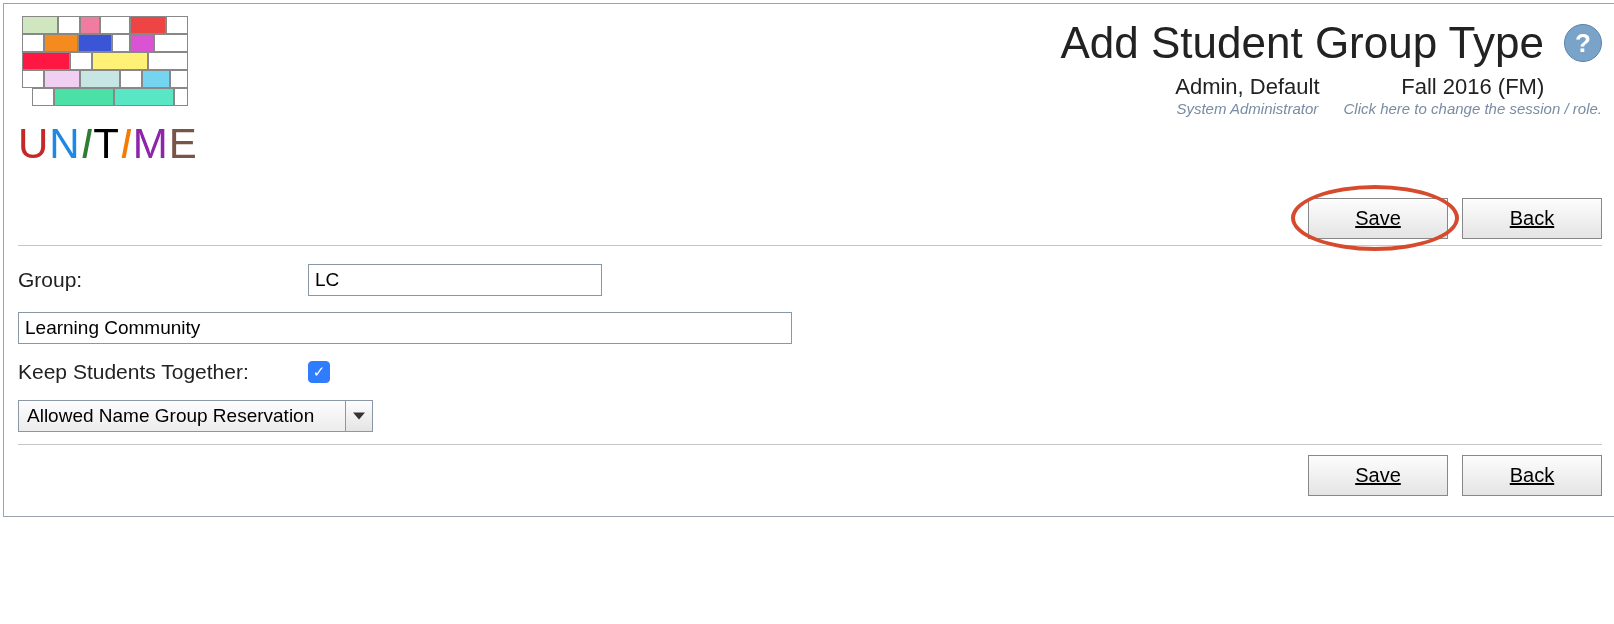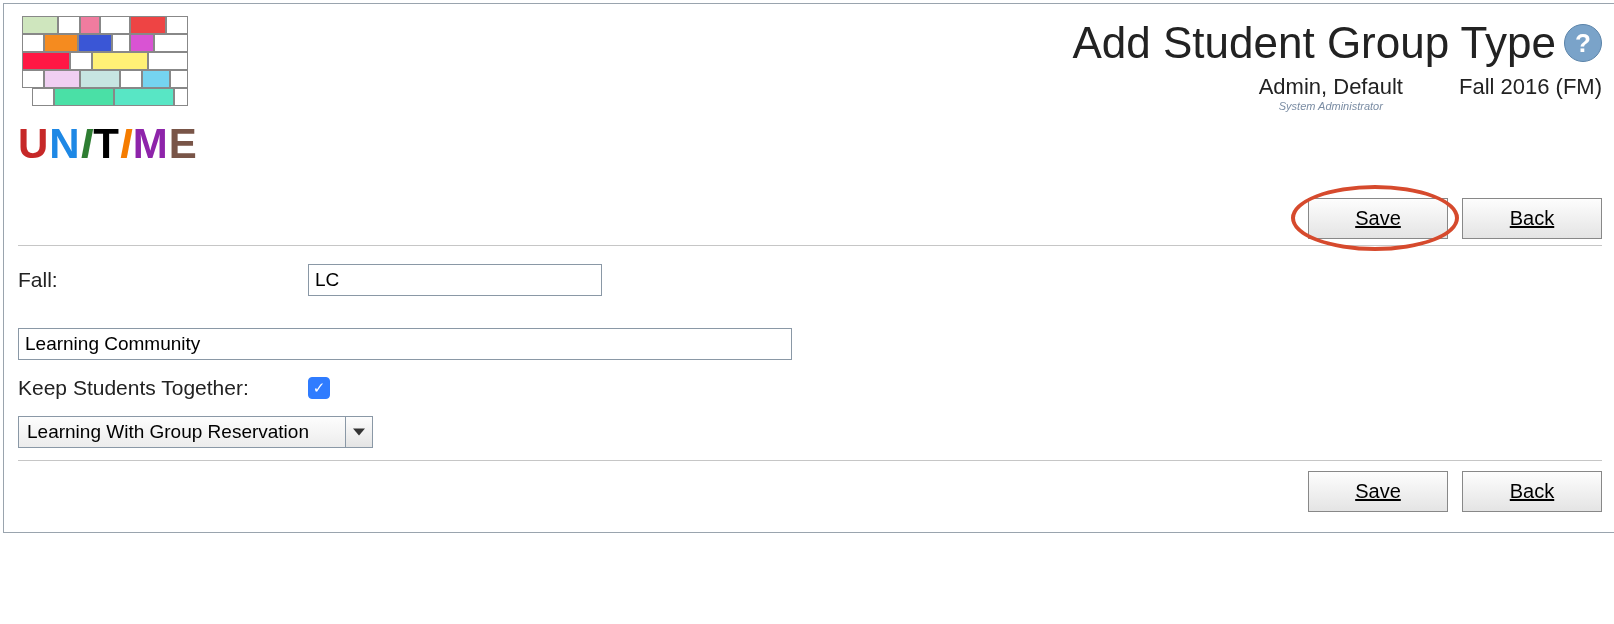--- a/index.html
+++ b/index.html
@@ -36,21 +36,21 @@
     position: absolute;
     inset: 0;
   }
   .cell {
     position: absolute;
     box-sizing: border-box;
     border: 1px solid #888;
   }
   .wordmark {
     font-size: 42px;
-    font-weight: 700;
+    font-weight: 400;
     margin-top: 6px;
     letter-spacing: 1px;
   }
   .wordmark .u { color: #c62828; }
   .wordmark .n { color: #1e88e5; }
   .wordmark .i { color: #2e7d32; font-style: italic; }
   .wordmark .t { color: #000; }
   .wordmark .ie { color: #f57c00; font-style: italic; }
   .wordmark .m { color: #8e24aa; }
   .wordmark .e { color: #795548; }
@@ -60,51 +60,51 @@
     flex-direction: column;
     align-items: flex-end;
     margin-top: 4px;
   }
   .page-title {
     font-size: 44px;
     font-weight: 400;
     color: #222;
     display: flex;
     align-items: center;
-    gap: 8px;
+    gap: 20px;
   }
   .help-icon {
     width: 36px;
     height: 36px;
     border-radius: 50%;
     background: #7aa3c9;
     border: 1px solid #5a83a9;
     display: inline-flex;
     align-items: center;
     justify-content: center;
     color: #fff;
     font-size: 26px;
     font-weight: 700;
     cursor: pointer;
   }
   .meta-row {
     display: flex;
-    gap: 56px;
+    gap: 24px;
     margin-top: 6px;
     align-items: flex-start;
   }
   .meta-col {
     text-align: center;
   }
   .meta-main {
     font-size: 22px;
     color: #222;
   }
   .meta-sub {
-    font-size: 11px;
+    font-size: 15px;
     font-style: italic;
     color: #7a8ca3;
   }
 
   
   .button-row {
     display: flex;
     justify-content: flex-end;
     gap: 14px;
     margin-top: 30px;
@@ -158,21 +158,21 @@
     font-size: 21px;
     color: #222;
   }
   .text-input {
     font-size: 19px;
     padding: 4px 6px;
     border: 1px solid #8a98a6;
     background: #fff;
   }
   .text-input.code { width: 280px; }
-  .text-input.name { width: 760px; margin-top: 16px; }
+  .text-input.name { width: 760px; }
 
   .checkbox {
     width: 20px;
     height: 20px;
     border: 1px solid #999;
     border-radius: 4px;
     display: inline-flex;
     align-items: center;
     justify-content: center;
     cursor: pointer;
@@ -259,47 +259,48 @@
         <span>Add Student Group Type</span>
         <span class="help-icon">?</span>
       </div>
       <div class="meta-row">
         <div class="meta-col">
           <div class="meta-main">Admin, Default</div>
           <div class="meta-sub">System Administrator</div>
         </div>
         <div class="meta-col">
           <div class="meta-main">Fall 2016 (FM)</div>
+          <div class="meta-sub">Click here to change the session / role.</div>
         </div>
       </div>
     </div>
   </div>
 
   <div class="button-row">
     <button class="btn circled"><span class="accel">Save</span></button>
     <button class="btn"><span class="accel">Back</span></button>
   </div>
 
   <hr class="hr">
 
   <div class="form">
     <div class="form-row">
-      <div class="form-label">Fall:</div>
+      <div class="form-label">Group:</div>
       <input class="text-input code" type="text" value="LC" style="">
     </div>
     <div class="form-row">
       <input class="text-input name" type="text" value="Learning Community" style="">
     </div>
     <div class="form-row">
       <div class="form-label">Keep Students Together:</div>
       <span id="cb-keep" class="checkbox checked">✓</span>
     </div>
     <div class="form-row">
       <div class="select-wrap">
-        <div class="select-display">Learning With Group Reservation</div>
+        <div class="select-display">Allowed Name Group Reservation</div>
         <button class="select-btn">
           <svg viewBox="0 0 10 10">
               <polygon points="0,2 10,2 5,8" fill="#333"></polygon>
             </svg>
         </button>
       </div>
     </div>
   </div>
 
   <hr class="hr">

